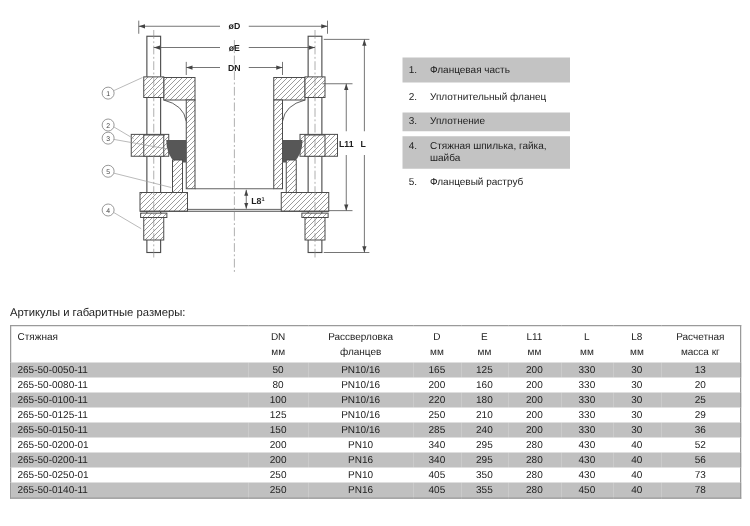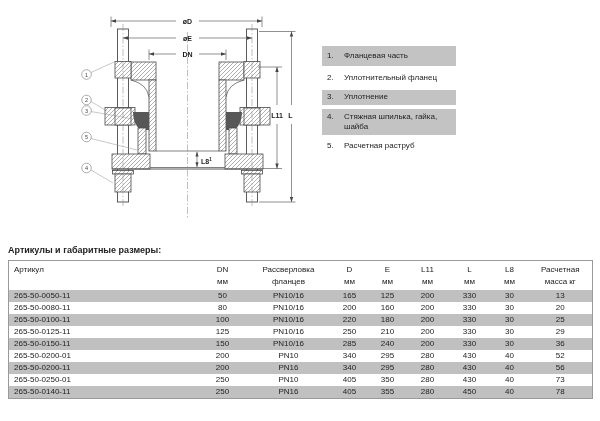--- a/index.html
+++ b/index.html
@@ -23,21 +23,21 @@
   .cc{fill:#fff;stroke:#8a8a8a;stroke-width:0.7}
   .ldr{stroke:#9a9a9a;stroke-width:0.55;fill:none}
   
   #legend{position:absolute;left:322px;top:46px;width:134px;font-size:8px;line-height:1.3;}
   .legend-item{display:flex;padding:2.5px 0;margin-bottom:4px;}
   .legend-item:first-child{padding:5px 0;}
   .legend-item.shaded{background:#c3c3c3;}
   .lnum{width:17px;flex:0 0 17px;padding-left:5px;}
   .ltxt{flex:1;padding-right:4px;}
   
-  #table-title{position:absolute;left:8px;top:245px;font-size:9px;font-weight:700;}
+  #table-title{position:absolute;left:8px;top:245px;font-size:9px;font-weight:400;}
   #dim-table{
     position:absolute;left:8px;top:260px;width:584px;
     border-collapse:collapse;border:1px solid #9a9a9a;
     font-size:8px;table-layout:fixed;
   }
   #dim-table th{font-weight:400;padding:3px 0 2px 0;vertical-align:top;text-align:center;}
   #dim-table th div{line-height:12px;}
   #dim-table th.first, #dim-table td.first{text-align:left;padding-left:5px;}
   #dim-table td{height:12px;padding:0;text-align:center;line-height:12px;}
   #dim-table tbody tr:nth-child(odd){background:#c0c0c0;}
@@ -190,41 +190,41 @@
     <div class="legend-item shaded">
       <span class="lnum">3.</span>
       <span class="ltxt">Уплотнение</span>
     </div>
     <div class="legend-item shaded">
       <span class="lnum">4.</span>
       <span class="ltxt">Стяжная шпилька, гайка, шайба</span>
     </div>
     <div class="legend-item">
       <span class="lnum">5.</span>
-      <span class="ltxt">Расчетная раструб</span>
+      <span class="ltxt">Фланцевый раструб</span>
     </div>
   </div>
 
 <div id="table-title">Артикулы и габаритные размеры:</div>
 <table id="dim-table">
   <colgroup>
     <col style="width:190px">
       <col style="width:48px">
       <col style="width:84px">
     <col style="width:38px">
       <col style="width:38px">
       <col style="width:42px">
     <col style="width:42px">
       <col style="width:38px">
       <col style="width:64px">
   </colgroup>
   <thead>
     <tr>
         <th class="first">
-          <div>Артикул</div>
+          <div>Стяжная</div>
           <div></div>
         </th>
         <th>
           <div>DN</div>
           <div>мм</div>
         </th>
         <th>
           <div>Рассверловка</div>
           <div>фланцев</div>
         </th>

